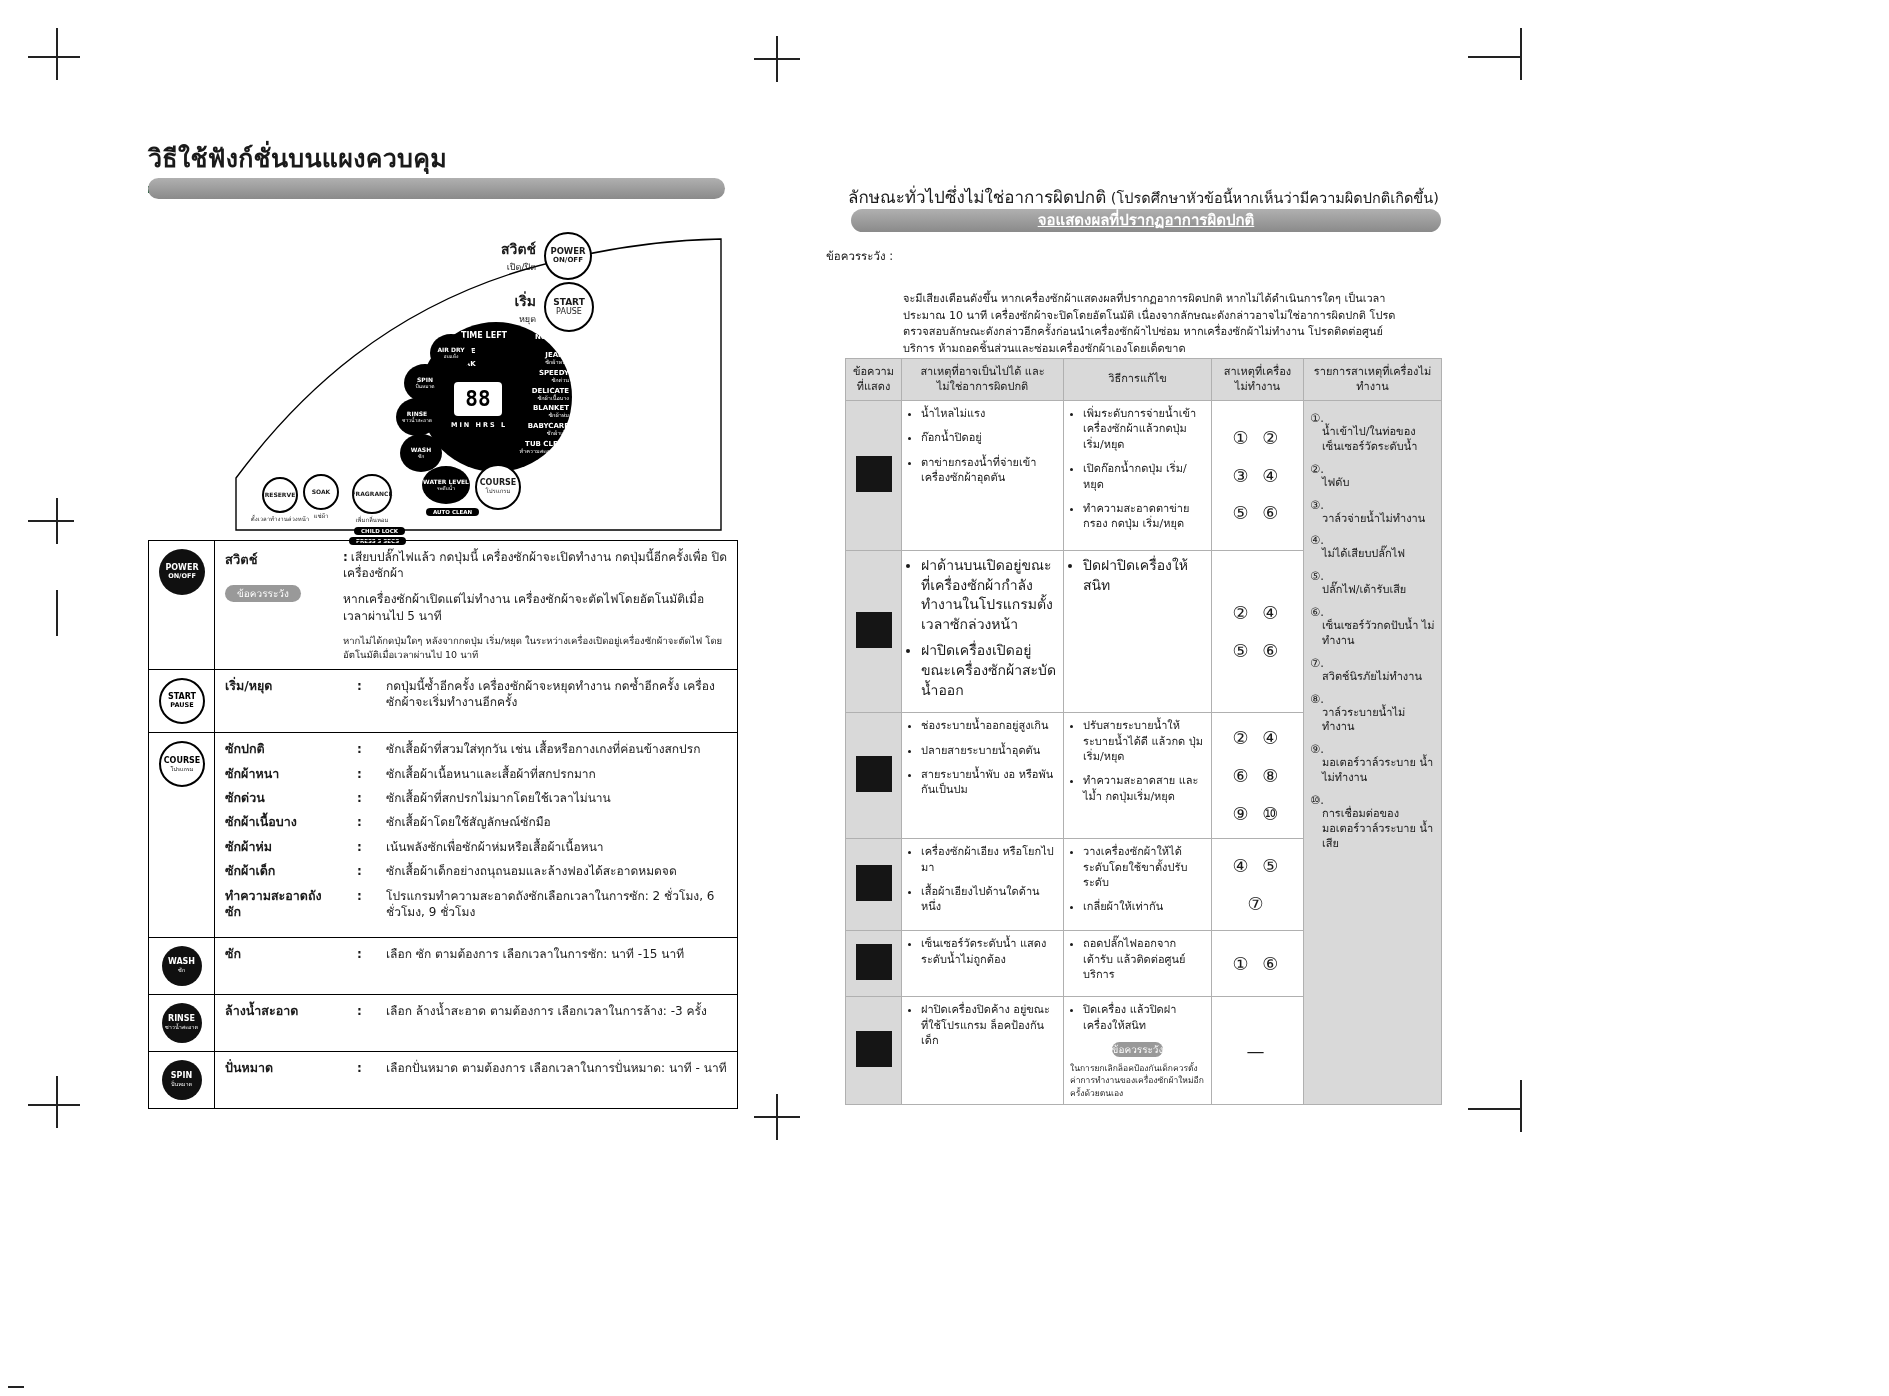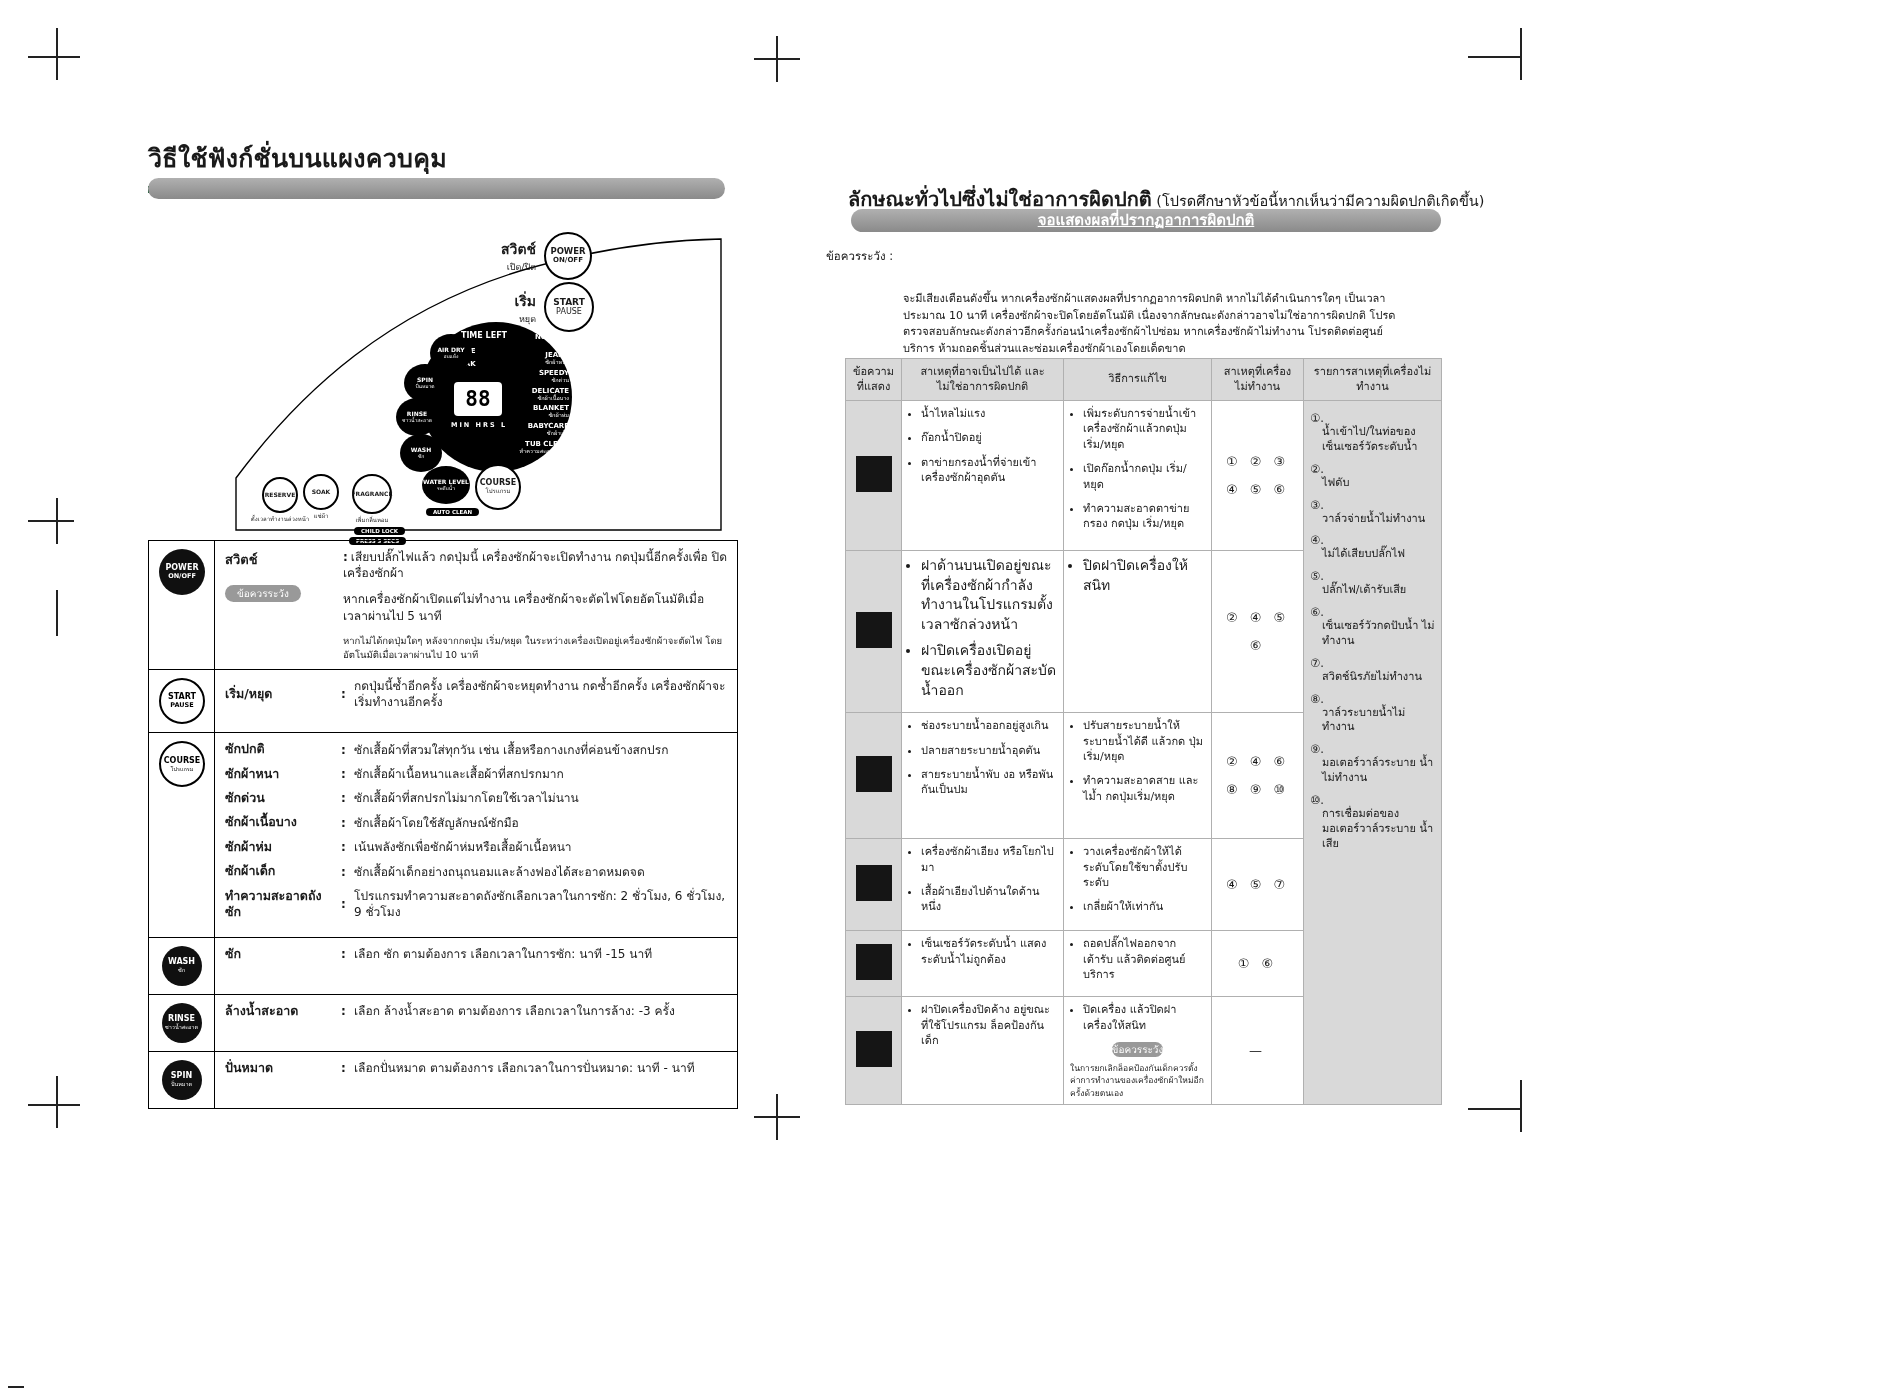--- a/index.html
+++ b/index.html
@@ -103,43 +103,43 @@
   .power-grid { display:flex; gap:8px; }
   .pg-left { width:110px; flex-shrink:0; }
   .pg-label { font-size:13px; font-weight:bold; margin-bottom:12px; }
   .caution-badge { display:inline-block; background:#999; color:#fff; border-radius:9px;
                    padding:1px 12px; font-size:10px; }
   .pg-right { flex:1; }
   .pg-desc { font-size:12px; margin-bottom:10px; line-height:1.35; }
   .pg-note { font-size:9.5px; line-height:1.45; margin-top:8px; }
   .colon { font-weight:bold; margin-right:3px; }
 
-  .entry { display:flex; gap:6px; font-size:12px; line-height:1.35;align-items:center; }
+  .entry { display:flex; gap:22px; font-size:12px; line-height:1.35; }
   .entry-label { width:110px; flex-shrink:0; font-weight:bold; font-size:12.5px; }
   .entry-colon { width:7px; flex-shrink:0; font-weight:bold; }
   .entry-desc { flex:1; }
   .entries .entry { margin-bottom:7.5px; }
 
   
   .rp-heading { position:absolute; left:848px; top:183px; }
-  .rp-h-bold { font-weight:bold; font-size:20px; }
+  .rp-h-bold { font-weight:normal; font-size:17px; }
   .rp-h-rest { font-size:14.5px; }
   .right-bar { left:851px; top:209px; width:590px; height:23px; color:#fff; font-weight:bold;
                font-size:15px; text-align:center; line-height:23px; }
   .rp-caution { position:absolute; left:826px; top:247px; font-size:11.5px; }
   .rp-intro { position:absolute; left:903px; top:291px; width:494px; font-size:11px; line-height:1.5; }
 
   .fault-table { position:absolute; left:845px; top:358px; width:596px; border-collapse:collapse;
                  table-layout:fixed; font-size:11px; }
   .fault-table th, .fault-table td { border:1px solid #b0b0b0; padding:5px 6px; vertical-align:top; }
   .fault-table th { background:#d9d9d9; font-weight:normal; text-align:center; vertical-align:middle;
                     height:42px; font-size:11px; line-height:1.3; }
   td.c-code { background:#d9d9d9; text-align:center; vertical-align:middle; }
   .err-square { width:36px; height:36px; background:#151515; display:inline-block; }
-  td.c-nums { text-align:center; vertical-align:middle; font-size:13px; letter-spacing:4px; line-height:2.1; }
+  td.c-nums { text-align:center; vertical-align:middle; font-size:18px; letter-spacing:4px; line-height:2.1; }
   td.c-reasons { background:#d9d9d9; vertical-align:top; padding:10px 6px; }
   .blist { margin:0; padding-left:13px; }
   .blist li { margin-bottom:9px; line-height:1.4; }
   .small-causes .blist li { font-size:14px; margin-bottom:7px; }
   .reason { margin-bottom:7px; }
   .rnum { font-size:11.5px; }
   .rtext { padding-left:12px; line-height:1.35; }
   .cb-center { display:table; margin:8px auto 5px; }
   .tiny-note { font-size:8.5px; line-height:1.45; }
   tr.fr1 td { height:150px; }

